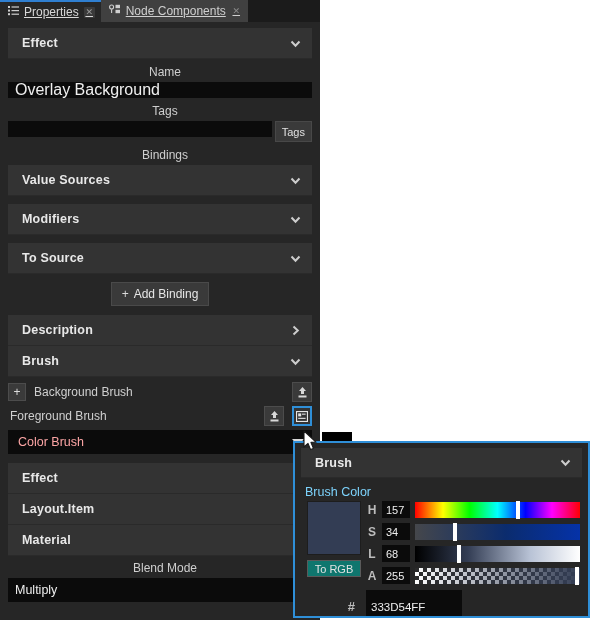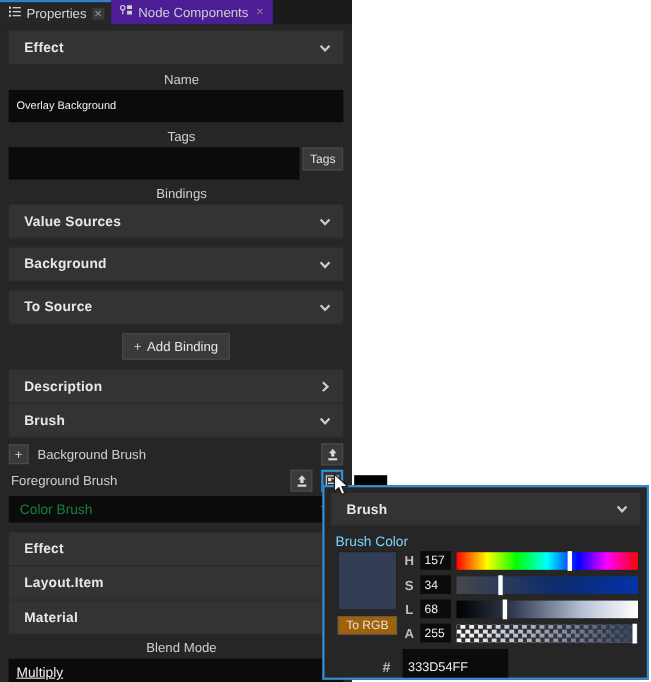--- a/index.html
+++ b/index.html
@@ -20,45 +20,46 @@
   }
   
   #tabbar{
     height:22px;background:#1b1b1b;display:flex;align-items:stretch;
   }
   .tab{
     display:flex;align-items:center;gap:5px;
     padding:0 6px 0 8px;
     font-size:12px;color:#d8d8d8;
     position:relative;
+    text-decoration:underline;
   }
   .tab.active{background:#262626;border-top:2px solid #2f7fd1;padding-top:0;}
-  .tab.inactive{background:#4c1d95;color:#cfcfcf;}
+  .tab.inactive{background:#404040;color:#cfcfcf;}
   .tab .tlabel{white-space:nowrap;}
   .tab .xbtn{
     width:11px;height:11px;display:inline-flex;align-items:center;justify-content:center;
     background:#3a3a3a;color:#9a9a9a;font-size:9px;line-height:1;border-radius:1px;
   }
   .tab.inactive .xbtn{background:transparent;color:#8a8a8a;}
   .ico{display:inline-block;flex:0 0 auto;}
   
   .section{
     height:30px;margin:0 8px;background:#333333;
     display:flex;align-items:center;justify-content:space-between;
     padding:0 10px 0 14px;
     border-bottom:1px solid #2a2a2a;
   }
   .section .stitle{font-weight:bold;font-size:12.5px;color:#e8e8e8;letter-spacing:.2px;}
   .chev{width:13px;height:13px;color:#cdcdcd;}
   
   .lbl{padding:6px 0 3px 10px;color:#cfcfcf;font-size:12px;text-align:center;}
   .fieldrow{padding:0 8px;display:flex;gap:3px;}
   .txtfield{
-    flex:1;height:29px;background:#0b0b0b;border:1px solid #0b0b0b;
-    display:flex;align-items:center;padding:0 6px;color:#efefef;font-size:10px;
+    flex:1;height:16px;background:#0b0b0b;border:1px solid #0b0b0b;
+    display:flex;align-items:center;padding:0 6px;color:#efefef;font-size:16px;
     box-sizing:border-box;
   }
   .smallbtn{
     background:#3a3a3a;color:#e0e0e0;font-size:11px;
     display:flex;align-items:center;justify-content:center;
     padding:0 6px;height:21px;box-sizing:border-box;border:1px solid #484848;
   }
   .addbind-wrap{display:flex;justify-content:center;padding:8px 0 9px 0;}
   .addbind{
     background:#3a3a3a;border:1px solid #4a4a4a;color:#e6e6e6;
@@ -78,36 +79,36 @@
   .brushname{color:#cfcfcf;font-size:12px;}
   .upbtn{
     width:20px;height:20px;background:#3a3a3a;border:1px solid #4c4c4c;
     display:flex;align-items:center;justify-content:center;box-sizing:border-box;
   }
   .upbtn.sel{border:2px solid #2f8fd8;background:#333;}
   .spacer{flex:1;}
   .combo{
     margin:2px 8px 0 8px;height:24px;background:#0b0b0b;
     display:flex;align-items:center;justify-content:space-between;
-    padding:0 8px 0 10px;color:#15803d;font-size:12.5px;
+    padding:0 8px 0 10px;color:#fca5a5;font-size:12.5px;
   }
   .caret{width:0;height:0;border-left:6px solid transparent;border-right:6px solid transparent;border-top:7px solid #d8d8d8;}
   
   #popup{
     position:absolute;left:293px;top:441px;width:297px;height:177px;
     background:#262626;border:2px solid #2f8fd8;box-sizing:border-box;
     overflow:hidden;
   }
   #popup .section{margin:5px 6px 0 6px;height:29px;}
   .bclabel{padding:7px 0 2px 10px;color:#7dd3fc;font-size:12.5px;}
   .colorgrid{display:flex;padding:0 8px 0 12px;gap:6px;}
   .swatchcol{display:flex;flex-direction:column;gap:5px;width:54px;}
   .swatch{width:54px;height:54px;border:1px solid #1d1d1d;box-sizing:border-box;}
   .torgb{
-    height:17px;background:#a16207;border:1px solid #5a5a5a;color:#e3e3e3;
+    height:17px;background:#0f766e;border:1px solid #5a5a5a;color:#e3e3e3;
     font-size:11px;display:flex;align-items:center;justify-content:center;box-sizing:border-box;
   }
   .chancol{display:flex;flex-direction:column;gap:5px;flex:1;}
   .chanrow{display:flex;align-items:center;gap:5px;height:17px;}
   .chanlbl{width:10px;text-align:center;color:#bdbdbd;font-size:12px;font-weight:bold;}
   .chanval{
     width:28px;height:17px;background:#0b0b0b;color:#efefef;font-size:11px;
     display:flex;align-items:center;padding-left:4px;box-sizing:border-box;text-align:right;
   }
   .slider{flex:1;height:16px;position:relative;box-sizing:border-box;}
@@ -183,21 +184,21 @@
 
   <div class="section" style="margin-bottom:8px;">
     <span class="stitle">Value Sources</span>
     <span class="chev">
       <svg width="13" height="13" viewBox="0 0 13 13">
           <path d="M2.5 4.5 L6.5 8.8 L10.5 4.5" fill="none" stroke="#cdcdcd" stroke-width="2"></path>
         </svg>
     </span>
   </div>
   <div class="section" style="margin-bottom:8px;">
-    <span class="stitle">Background</span>
+    <span class="stitle">Modifiers</span>
     <span class="chev">
       <svg width="13" height="13" viewBox="0 0 13 13">
           <path d="M2.5 4.5 L6.5 8.8 L10.5 4.5" fill="none" stroke="#cdcdcd" stroke-width="2"></path>
         </svg>
     </span>
   </div>
   <div class="section">
     <span class="stitle">To Source</span>
     <span class="chev">
       <svg width="13" height="13" viewBox="0 0 13 13">
@@ -276,21 +277,21 @@
   </div>
   <div class="section" style="margin:0 8px;">
     <span class="stitle">Layout.Item</span>
   </div>
   <div class="section" style="margin:0 8px;">
     <span class="stitle">Material</span>
   </div>
 
   <div class="lbl" style="padding-top:5px;">Blend Mode</div>
   <div class="fieldrow">
-    <div class="txtfield" style="height:24px;font-size:12.5px;text-decoration:underline;">Multiply</div>
+    <div class="txtfield" style="height:24px;font-size:12.5px;">Multiply</div>
   </div>
 </div>
 
 <div id="blacktip"></div>
 
 <div id="popup">
   <div class="section">
     <span class="stitle">Brush</span>
     <span class="chev">
       <svg width="13" height="13" viewBox="0 0 13 13">

